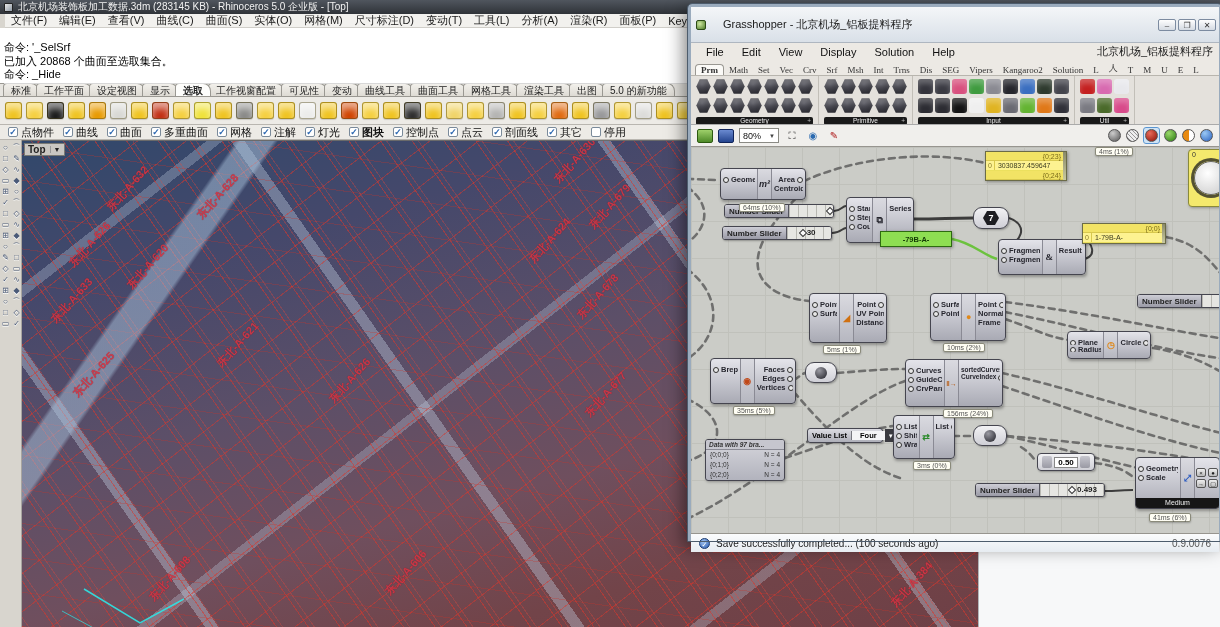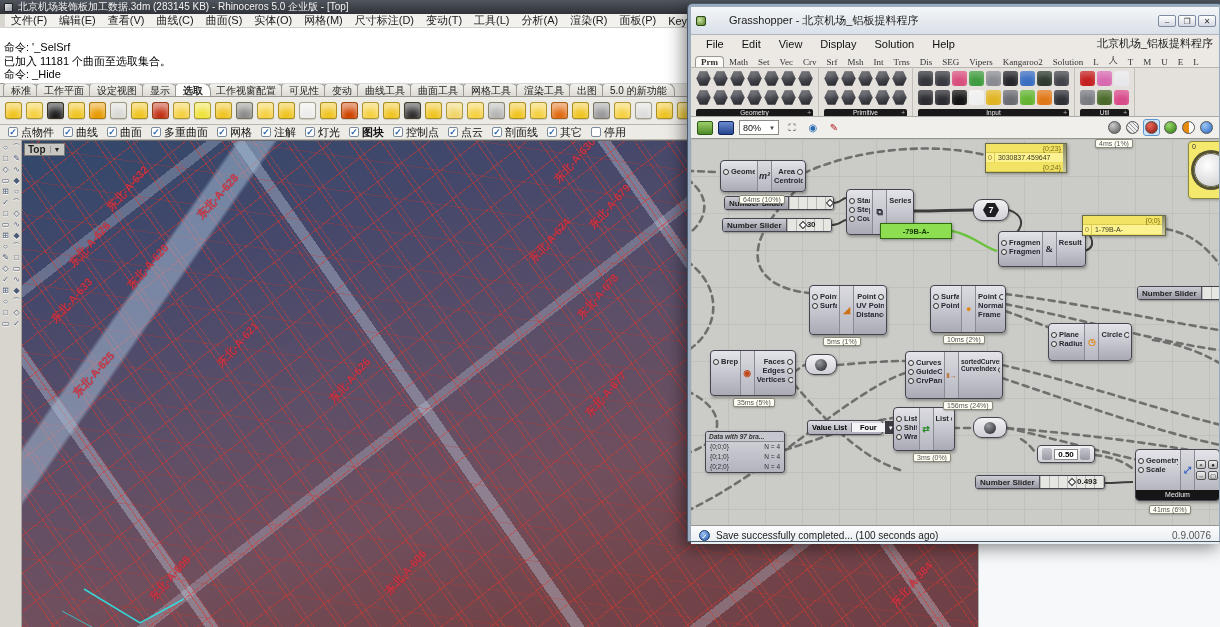--- a/index.html
+++ b/index.html
@@ -33,21 +33,21 @@
      repeating-linear-gradient(-38deg,transparent 0 168px,rgba(195,208,226,.3) 168px 178px,transparent 178px 340px),
      linear-gradient(165deg,#31486b 0%,#45486b 22%,#5c4f68 45%,#6f4f5e 65%,#724449 82%,#6e4046 100%)}
   #vp-top{position:absolute;left:2px;top:2px;background:rgba(214,211,202,.92);border:1px solid #7a7a74;font-size:10px;font-weight:bold;color:#222;padding:0 3px;display:flex;align-items:center;gap:4px;z-index:5}
   #vp-top i{font-style:normal;font-size:7px;border-left:1px solid #999;padding-left:3px}
   .vpl{position:absolute;color:#d23545;font-size:11px;white-space:nowrap;transform:rotate(-48deg);opacity:.92;text-shadow:0 0 1px rgba(90,0,10,.5);font-weight:bold}
   #vp-sketch{position:absolute;left:0;top:0;z-index:4}
   
   #r-white{position:absolute;left:978px;top:541px;width:242px;height:86px;background:#f7f8f9;border-left:1px solid #b2b6ba;border-top:1px solid #b2b6ba}
   
   #gh{position:absolute;left:688px;top:4px;width:534px;height:537px;border:3px solid rgba(150,168,186,.95);outline:1px solid #4d5c6c;border-radius:4px 4px 0 0;background:#ece9e4;box-shadow:-4px 6px 18px rgba(0,0,0,.5);z-index:10}
-  #gh-title{height:28px;background:linear-gradient(#f4f6f8,#d9e0e8);display:flex;align-items:center;font-size:11px;color:#1a1a1a;padding-left:5px;gap:23px;border-bottom:1px solid #aeb6c0}
+  #gh-title{height:36px;background:linear-gradient(#f4f6f8,#d9e0e8);display:flex;align-items:center;font-size:11px;color:#1a1a1a;padding-left:5px;gap:17px;border-bottom:1px solid #aeb6c0}
   #gh-title .appico{width:10px;height:10px;background:radial-gradient(circle at 35% 35%,#cfe8a0,#4c7a28);border:1px solid #2c4a16;border-radius:2px}
   #gh-btns{margin-left:auto;display:flex;gap:2px;padding-right:3px}
   #gh-btns b{width:18px;height:12px;border:1px solid #7c8ba0;border-radius:2px;background:linear-gradient(#fefefe,#d4dae2);font-size:8px;line-height:11px;text-align:center;color:#333;font-weight:normal}
   #gh-menu{height:17px;display:flex;align-items:center;font-size:11px;color:#111;background:#ece9e4;padding-left:6px}
   #gh-menu span{padding:0 9px}
   #gh-menu .right{margin-left:auto;padding-right:6px;color:#222}
   #gh-tabs{height:16px;display:flex;align-items:flex-end;font-size:9px;color:#333;background:#ece9e4;border-bottom:1px solid #b8b5ae;padding-left:4px;overflow:hidden}
   #gh-tabs span{padding:0 5px;white-space:nowrap;font-family:"Liberation Serif",serif}
   #gh-tabs span.on{background:#fbfaf7;border:1px solid #9a9892;border-bottom:none;border-radius:4px 4px 0 0;font-weight:bold}
   #gh-pal{height:49px;background:#e4e1dc;border-bottom:1px solid #aaa;display:flex;overflow:hidden}
@@ -126,21 +126,21 @@
     <span>工具(L)</span>
     <span>分析(A)</span>
     <span>渲染(R)</span>
     <span>面板(P)</span>
     <span>KeyShot 4</span>
     <span>SectionTools</span>
     <span>说明(H)</span>
   </div>
 <div id="r-cmd">
   <div>命令: '_SelSrf</div>
-  <div>已加入 11181 个曲面至选取集合。</div>
+  <div>已加入 20868 个曲面至选取集合。</div>
   <div>命令: _Hide</div>
   <div>命令:</div>
 </div>
 <div id="r-tabs">
     <span>标准</span>
     <span>工作平面</span>
     <span>设定视图</span>
     <span>显示</span>
     <span class="on">选取</span>
     <span>工作视窗配置</span>
@@ -582,21 +582,21 @@
           <span class="pout">Normal</span>
           <span class="pout">Frame</span>
         </span>
     </div>
     <span class="gtip" style="left:252px;top:196px">10ms (2%)</span>
     <div class="gslider" style="left:446px;top:147px;width:110px">
       <span class="gslabel">Number Slider</span>
       <span class="gtrack"></span>
     </div>
 
-    <div class="gcomp" style="left:357px;top:184px;width:84px;height:38px">
+    <div class="gcomp" style="left:376px;top:184px;width:84px;height:28px">
       <span class="gcol">
           <span class="pin">Plane</span>
           <span class="pin">Radius</span>
         </span>
       <span class="gmid" style="color:#e08818">◷</span>
       <span class="gcol r">
           <span class="pout">Circle</span>
         </span>
     </div>
 

